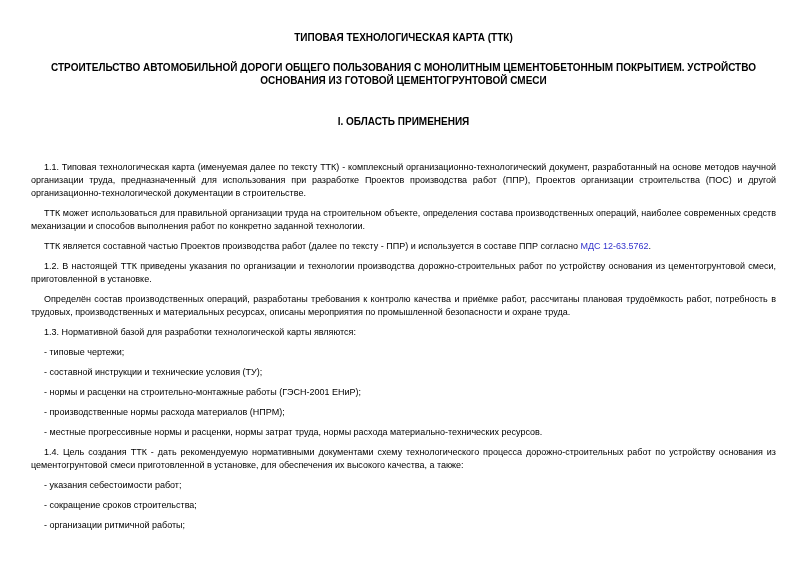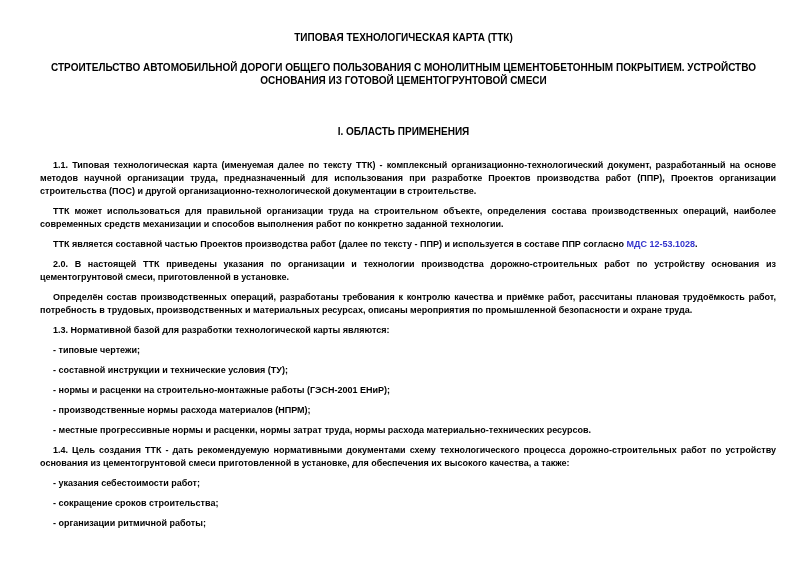--- a/index.html
+++ b/index.html
@@ -15,26 +15,25 @@
   }
   .page { padding: 31px 31px 0 31px; }
   .h {
     font-weight: bold;
     font-size: 10px;
     line-height: 13px;
     text-align: center;
     margin: 0;
   }
   .title    { margin-bottom: 17px; }
-  .subtitle { margin-bottom: 38px; }
-  .sec      { margin-bottom: 21px; }
+  .subtitle { margin-bottom: 28px; }
+  .sec      { margin-bottom: 33px; }
   p.para {
-    margin: 7px 0 0 9px;
+    margin: 7px 0 0 0;
     text-indent: 13px;
-    font-weight: bold;
   }
   .just { text-align: justify; }
   a.doc-link {
     color: var(--color-link, #3333cc);
     text-decoration: none;
     cursor: pointer;
   }
 </style>
 </head>
 <body>
@@ -44,23 +43,23 @@
   <div class="h title">ТИПОВАЯ ТЕХНОЛОГИЧЕСКАЯ КАРТА (ТТК)</div>
 
   <div class="h subtitle">СТРОИТЕЛЬСТВО АВТОМОБИЛЬНОЙ ДОРОГИ ОБЩЕГО ПОЛЬЗОВАНИЯ С МОНОЛИТНЫМ ЦЕМЕНТОБЕТОННЫМ ПОКРЫТИЕМ. УСТРОЙСТВО ОСНОВАНИЯ ИЗ ГОТОВОЙ ЦЕМЕНТОГРУНТОВОЙ СМЕСИ</div>
 
   <div class="h sec">I. ОБЛАСТЬ ПРИМЕНЕНИЯ</div>
 
   <p class="para just">1.1. Типовая технологическая карта (именуемая далее по тексту ТТК) - комплексный организационно-технологический документ, разработанный на основе методов научной организации труда, предназначенный для использования при разработке Проектов производства работ (ППР), Проектов организации строительства (ПОС) и другой организационно-технологической документации в строительстве.</p>
 
   <p class="para just">ТТК может использоваться для правильной организации труда на строительном объекте, определения состава производственных операций, наиболее современных средств механизации и способов выполнения работ по конкретно заданной технологии.</p>
 
-  <p class="para"><span>ТТК является составной частью Проектов производства работ (далее по тексту - ППР) и используется в составе ППР согласно </span><a class="doc-link" href="#">МДС 12-53.1028</a><span>.</span></p>
+  <p class="para"><span>ТТК является составной частью Проектов производства работ (далее по тексту - ППР) и используется в составе ППР согласно </span><a class="doc-link" href="#">МДС 12-63.5762</a><span>.</span></p>
 
-  <p class="para just">2.0. В настоящей ТТК приведены указания по организации и технологии производства дорожно-строительных работ по устройству основания из цементогрунтовой смеси, приготовленной в установке.</p>
+  <p class="para just">1.2. В настоящей ТТК приведены указания по организации и технологии производства дорожно-строительных работ по устройству основания из цементогрунтовой смеси, приготовленной в установке.</p>
 
   <p class="para just">Определён состав производственных операций, разработаны требования к контролю качества и приёмке работ, рассчитаны плановая трудоёмкость работ, потребность в трудовых, производственных и материальных ресурсах, описаны мероприятия по промышленной безопасности и охране труда.</p>
 
   <p class="para">1.3. Нормативной базой для разработки технологической карты являются:</p>
 
   <p class="para">- типовые чертежи;</p>
   <p class="para">- составной инструкции и технические условия (ТУ);</p>
   <p class="para">- нормы и расценки на строительно-монтажные работы (ГЭСН-2001 ЕНиР);</p>
   <p class="para">- производственные нормы расхода материалов (НПРМ);</p>
   <p class="para">- местные прогрессивные нормы и расценки, нормы затрат труда, нормы расхода материально-технических ресурсов.</p>

